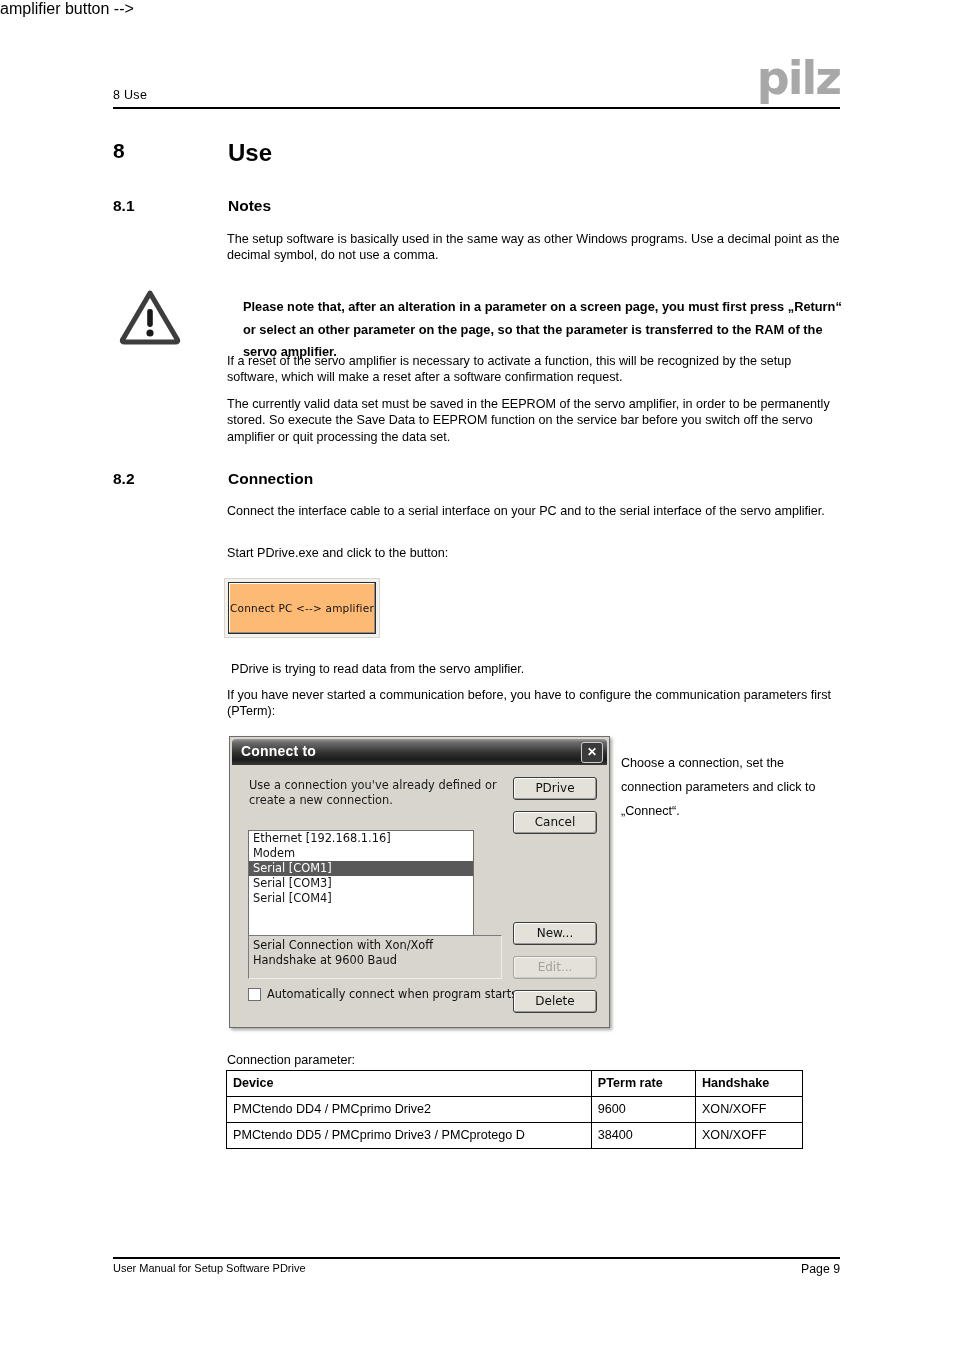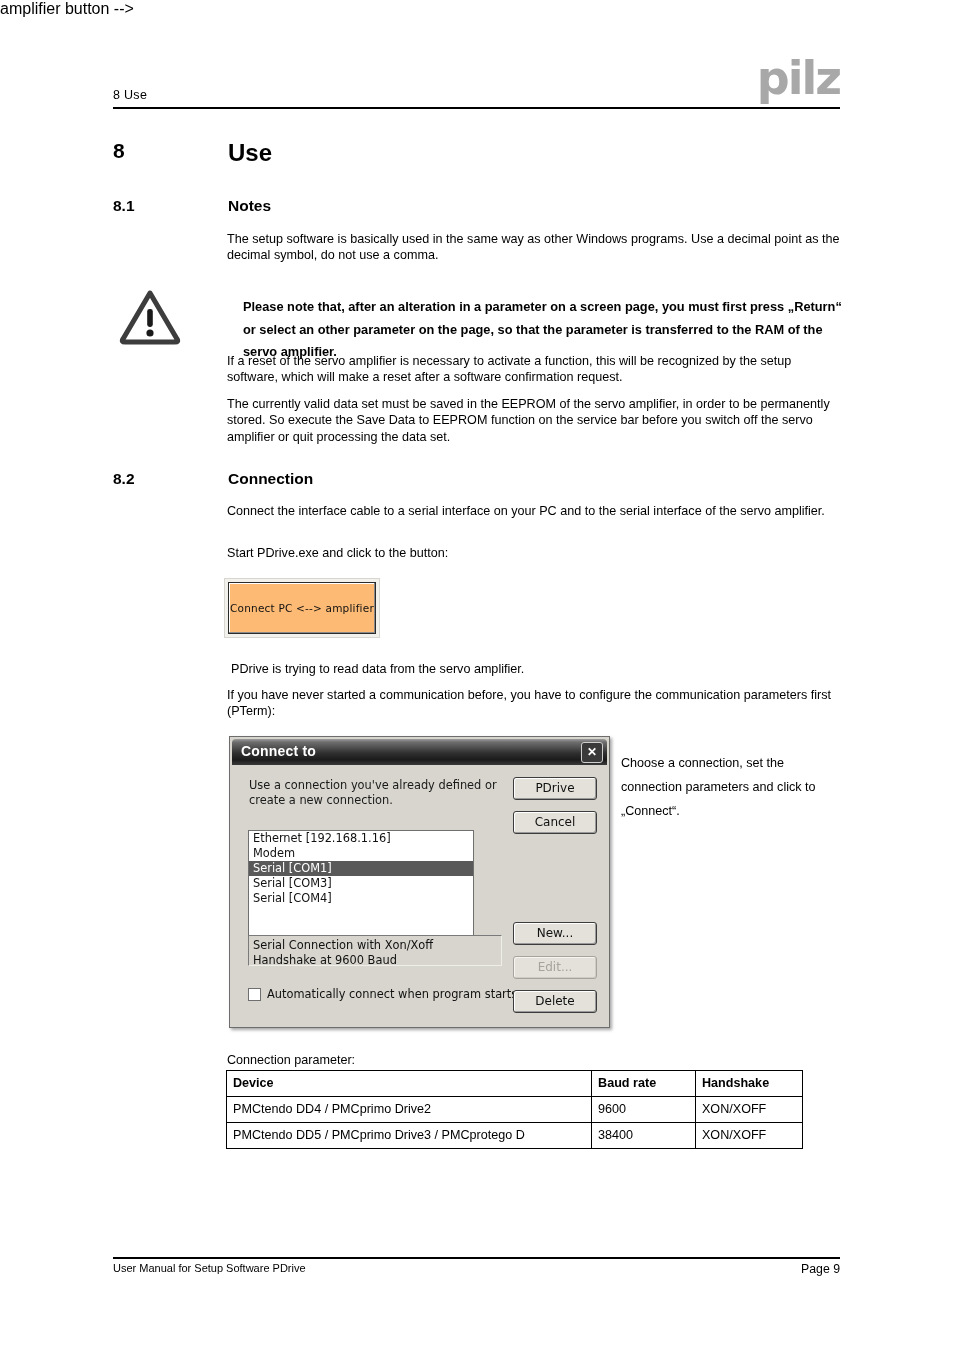--- a/index.html
+++ b/index.html
@@ -235,21 +235,21 @@
   }
   .dlg-list-item.selected {
     background: #595959;
     color: #ffffff;
   }
   .dlg-info {
     position: absolute;
     left: 16px;
     top: 170px;
     width: 254px;
-    height: 31px;
+    height: 44px;
     background: #d7d5cd;
     border-top: 1px solid #7a7a7a;
     border-left: 1px solid #7a7a7a;
     border-right: 1px solid #efefe9;
     border-bottom: 1px solid #efefe9;
     box-sizing: border-box;
     padding: 2px 0 0 4px;
   }
   .dlg-info div {
     font-family: "DejaVu Sans", sans-serif;
@@ -464,21 +464,21 @@
 
   <div class="dlg-caption">Choose a connection, set the connection parameters and click to „Connect“.</div>
 
   
   <div class="tbl-label">Connection parameter:</div>
 
   <table class="param">
     <thead>
       <tr>
         <th class="c-device">Device</th>
-        <th class="c-baud">Baud rate</th>
+        <th class="c-baud">PTerm rate</th>
         <th class="c-hand">Handshake</th>
       </tr>
     </thead>
     <tbody>
       <tr>
         <td>PMCtendo DD4 / PMCprimo Drive2</td>
         <td>9600</td>
         <td>XON/XOFF</td>
       </tr>
       <tr>

